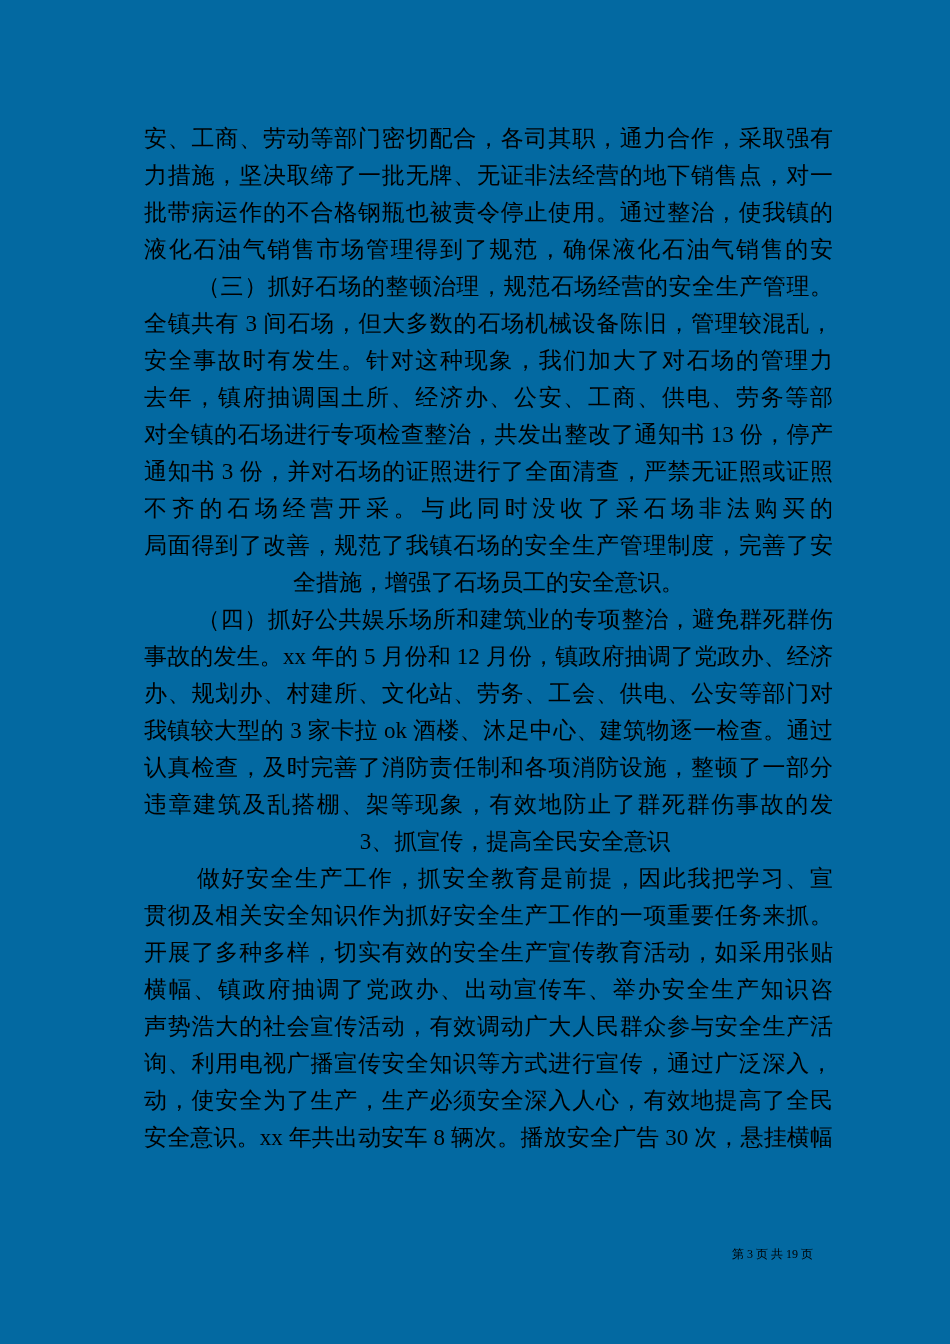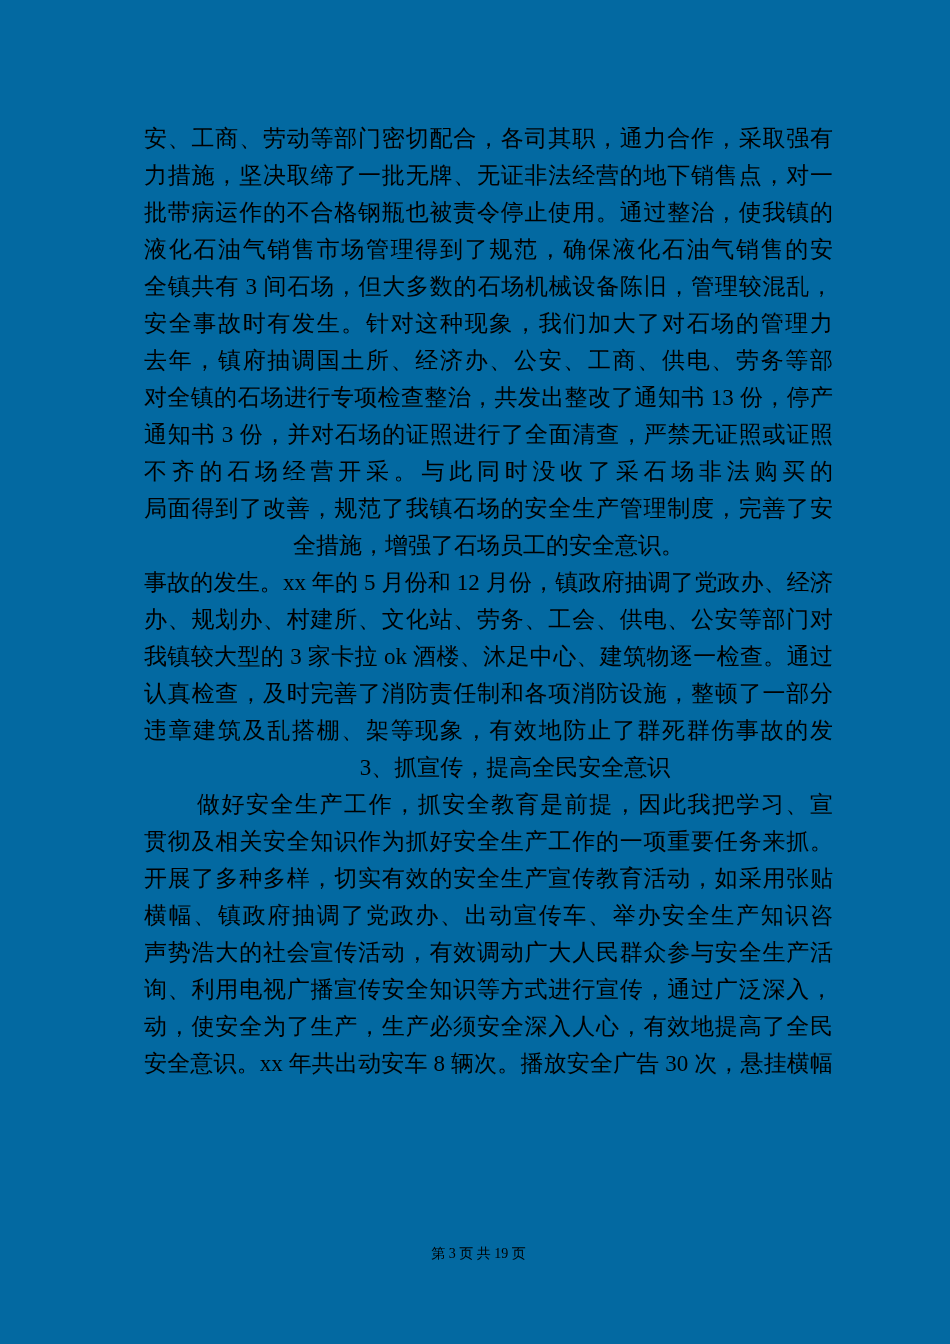--- a/index.html
+++ b/index.html
@@ -47,43 +47,45 @@
   .line.indent {
     padding-left: 53px;
   }
   .footer {
     position: absolute;
     left: 144px;
     top: 1243px;
     width: 689px;
     padding-right: 20px;
     box-sizing: border-box;
-    text-align: center;
-    font-size: 14px;
+    text-align: right;
+    font-size: 12px;
     line-height: 22px;
     color: #000000;
   }
 </style>
 </head>
 <body>
 
 <div class="page">
   <div class="content" id="document-body">
       <div class="line fill">安、工商、劳动等部门密切配合，各司其职，通力合作，采取强有</div>
       <div class="line fill">力措施，坚决取缔了一批无牌、无证非法经营的地下销售点，对一</div>
       <div class="line fill">批带病运作的不合格钢瓶也被责令停止使用。通过整治，使我镇的</div>
       <div class="line fill">液化石油气销售市场管理得到了规范，确保液化石油气销售的安全。</div>
+      <div class="line fill indent">（三）抓好石场的整顿治理，规范石场经营的安全生产管理。</div>
       <div class="line fill">全镇共有 3 间石场，但大多数的石场机械设备陈旧，管理较混乱，</div>
       <div class="line fill">安全事故时有发生。针对这种现象，我们加大了对石场的管理力度。</div>
       <div class="line fill">去年，镇府抽调国土所、经济办、公安、工商、供电、劳务等部门，</div>
       <div class="line fill">对全镇的石场进行专项检查整治，共发出整改了通知书 13 份，停产</div>
       <div class="line fill">通知书 3 份，并对石场的证照进行了全面清查，严禁无证照或证照</div>
       <div class="line fill">不齐的石场经营开采。与此同时没收了采石场非法购买的</div>
       <div class="line fill">局面得到了改善，规范了我镇石场的安全生产管理制度，完善了安</div>
       <div class="line">全措施，增强了石场员工的安全意识。</div>
+      <div class="line fill indent">（四）抓好公共娱乐场所和建筑业的专项整治，避免群死群伤</div>
       <div class="line fill">事故的发生。xx 年的 5 月份和 12 月份，镇政府抽调了党政办、经济</div>
       <div class="line fill">办、规划办、村建所、文化站、劳务、工会、供电、公安等部门对</div>
       <div class="line fill">我镇较大型的 3 家卡拉 ok 酒楼、沐足中心、建筑物逐一检查。通过</div>
       <div class="line fill">认真检查，及时完善了消防责任制和各项消防设施，整顿了一部分</div>
       <div class="line fill">违章建筑及乱搭棚、架等现象，有效地防止了群死群伤事故的发生。</div>
       <div class="line indent">3、抓宣传，提高全民安全意识</div>
       <div class="line fill indent">做好安全生产工作，抓安全教育是前提，因此我把学习、宣传、</div>
       <div class="line fill">贯彻及相关安全知识作为抓好安全生产工作的一项重要任务来抓。</div>
       <div class="line fill">开展了多种多样，切实有效的安全生产宣传教育活动，如采用张贴</div>
       <div class="line fill">横幅、镇政府抽调了党政办、出动宣传车、举办安全生产知识咨</div>

